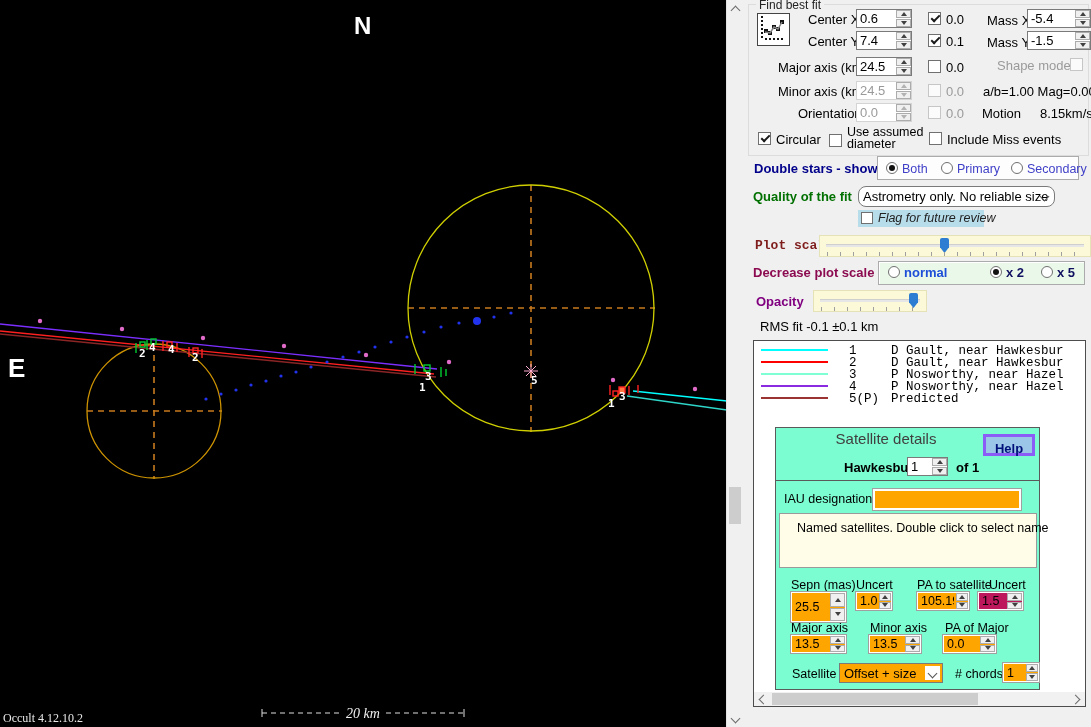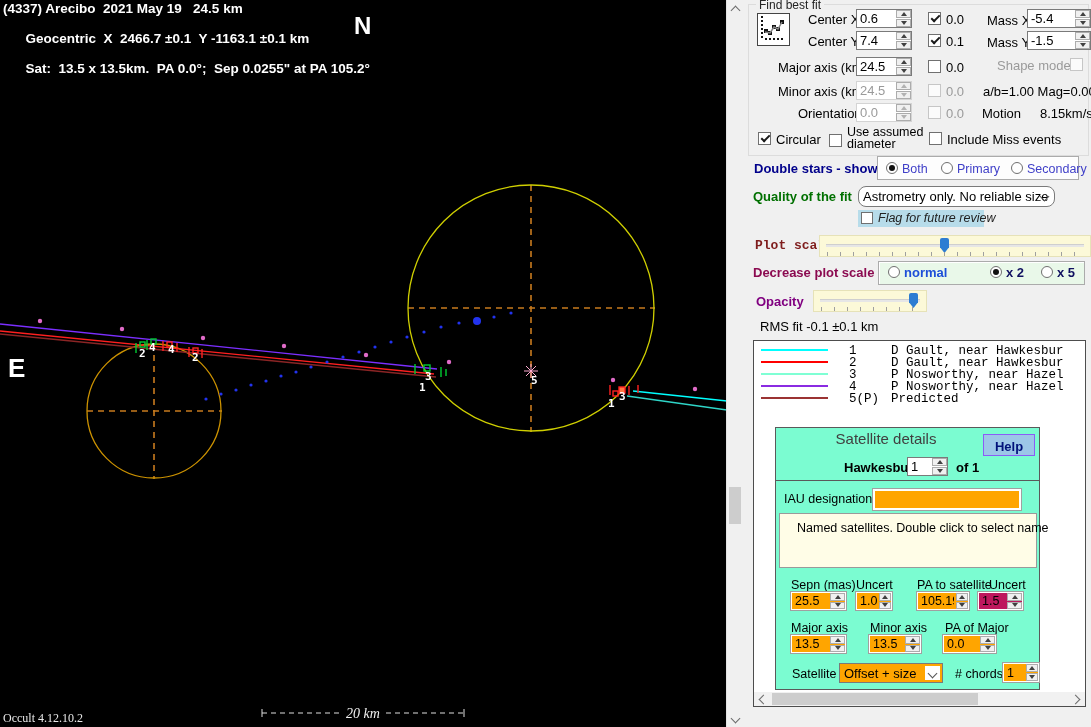--- a/index.html
+++ b/index.html
@@ -68,21 +68,21 @@
   .radgroup{position:absolute;border:1px solid #ababab;box-shadow:inset 1px 1px 0 #fff;box-sizing:border-box;}
 
   
   .listpanel{position:absolute;left:753px;top:340px;width:333px;height:367px;background:#fff;border:1px solid #4d4d4d;box-sizing:border-box;}
   .legrow-line{position:absolute;height:2px;width:67px;left:7px;}
   .mono{font-family:"Liberation Mono","DejaVu Sans Mono",monospace;font-size:12.5px;color:#000;white-space:nowrap;}
 
   
   .satpanel{position:absolute;left:775px;top:427px;width:265px;height:263px;border:1px solid #5a5a5a;box-sizing:border-box;}
   .sat-title{position:absolute;left:15px;top:2px;width:190px;text-align:center;font-weight:normal;font-size:15px;color:#404040;}
-  .helpbtn{position:absolute;left:207px;top:6px;width:52px;height:22px;border:1px solid #8b5cf6;
+  .helpbtn{position:absolute;left:207px;top:6px;width:52px;height:22px;border:3px solid #8b5cf6;
            text-align:center;font-weight:bold;font-size:13px;color:#00127a;line-height:21px;}
   .sat-divider{position:absolute;left:0;top:52px;width:100%;height:1px;background:#5a5a5a;}
   .listbox{position:absolute;left:3px;top:85px;width:258px;height:55px;border:1px solid #9a9a9a;box-sizing:border-box;}
   .s12{font-size:12.5px;}
 </style>
 </head>
 <body>
 
 <div class="app">
 
@@ -195,23 +195,20 @@
 
       <g stroke="#dedede" stroke-width="1">
         <line x1="262" y1="713" x2="341" y2="713" stroke-dasharray="5 4"></line>
         <line x1="386" y1="713" x2="464" y2="713" stroke-dasharray="5 4"></line>
         <line x1="262" y1="709" x2="262" y2="717"></line>
         <line x1="464" y1="709" x2="464" y2="717"></line>
         <text class="sc" x="363" y="718" text-anchor="middle" stroke="none">20 km</text>
       </g>
     </svg>
 
-    <div class="ptitle"><span>(4337) Arecibo  2021 May 19   24.5 km</span><br>
-      <span>Geocentric  X  2466.7 ±0.1  Y -1163.1 ±0.1 km</span><br>
-      <span>Sat:  13.5 x 13.5km.  PA 0.0°;  Sep 0.0255" at PA 105.2°</span></div>
     <div class="nlabel">N</div>
     <div class="elabel">E</div>
     <div class="version">Occult 4.12.10.2</div>
   </div>
 
   <div class="vscroll">
     <div class="sb-btn" style="top:0;">
         <span class="chev up"></span>
       </div>
     <div class="vthumb"></div>
@@ -423,21 +420,21 @@
     <input class="a" style="left: 97px; top: 61px; width: 140px; height: 15px; border: 2px solid rgb(255, 255, 255); outline: rgb(160, 160, 160) solid 1px; background-color: rgb(255, 165, 0);" value="">
 
     <div class="listbox" style="background-color: rgb(255, 253, 231);">
       <div class="lbl s12" style="left:17px;top:7px;">Named satellites.   Double click to select name</div>
     </div>
 
     <div class="lbl s12" style="left:15px;top:150px;">Sepn (mas)</div>
     <div class="lbl s12" style="left:80px;top:150px;">Uncert</div>
     <div class="lbl s12" style="left:141px;top:150px;">PA to satellite</div>
     <div class="lbl s12" style="left:213px;top:150px;">Uncert</div>
-    <span class="nud orange" style="left:15px;top:164px;width:55px;height:18px;">
+    <span class="nud orange" style="left:15px;top:164px;width:55px;height:30px;">
       <input value="25.5" style="background-color: rgb(255, 165, 0);">
       <span class="spin">
           <i class="su"></i>
           <i class="sd"></i>
         </span>
     </span>
     <span class="nud orange" style="left:80px;top:164px;width:36px;height:18px;">
       <input style="padding-right: 14px; background-color: rgb(255, 165, 0);" value="1.0">
       <span class="spin" style="width:12px;">
           <i class="su"></i>

